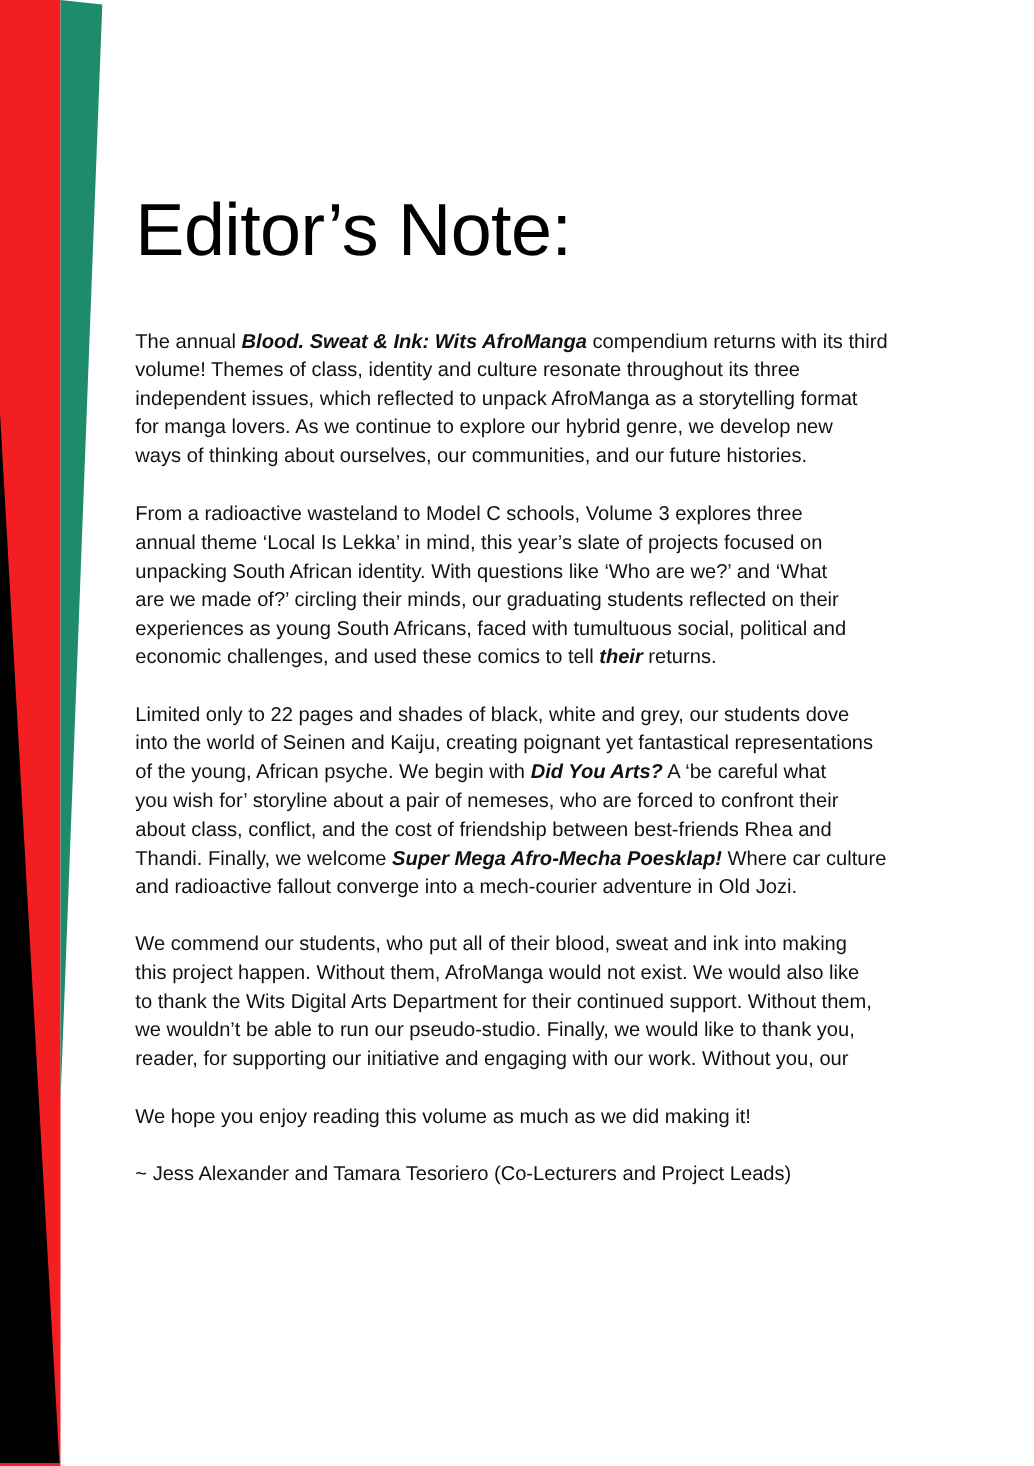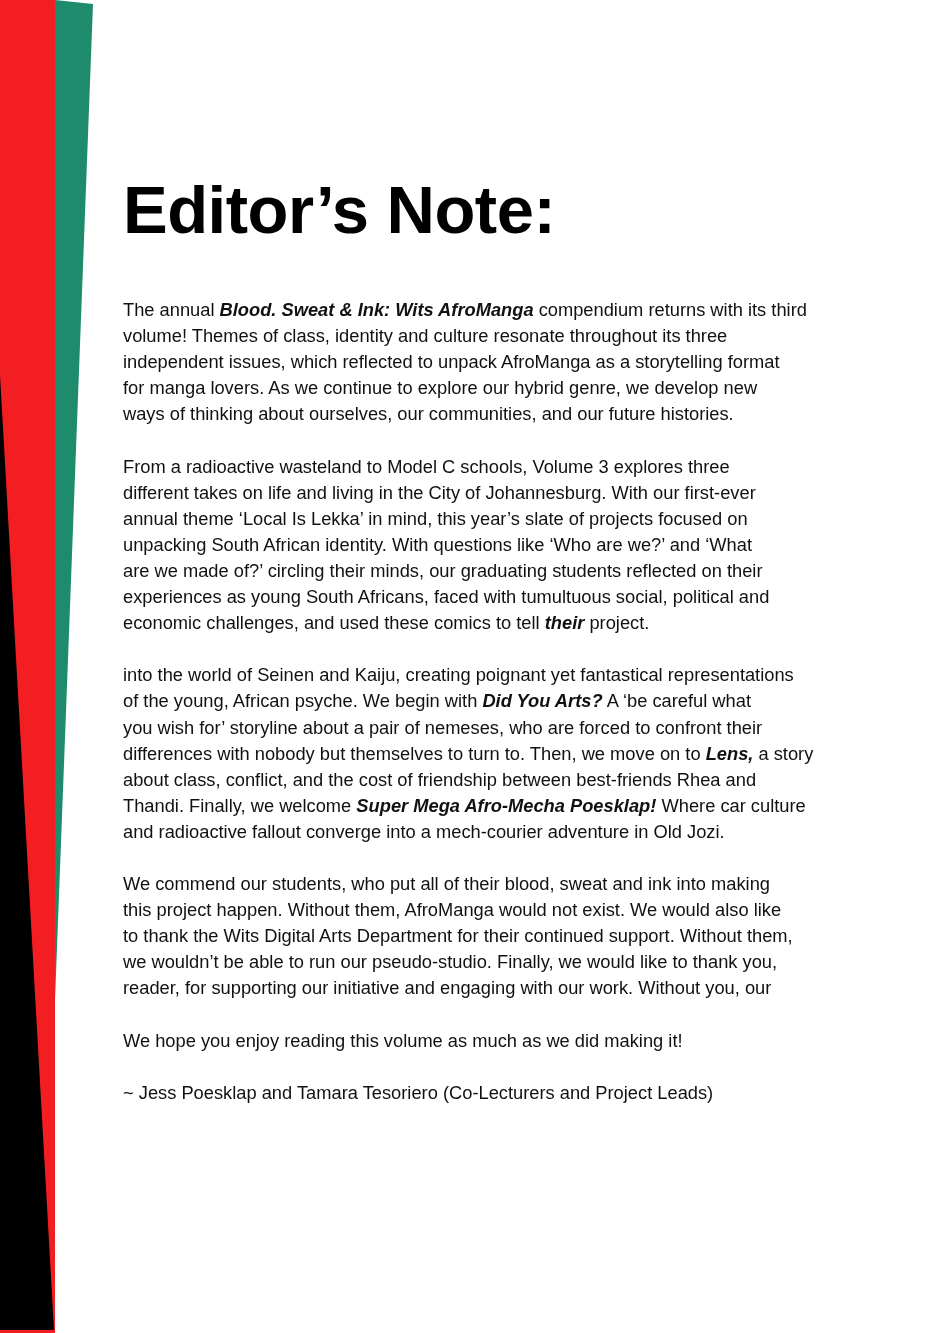--- a/index.html
+++ b/index.html
@@ -21,21 +21,21 @@
       top: 0;
       width: 100px;
       height: 1333px;
     }
     .page-title {
       position: absolute;
       left: 123px;
       top: 168px;
       margin: 0;
       font-family: "Liberation Sans", sans-serif;
-      font-weight: bold;
+      font-weight: normal;
       font-size: 67px;
       line-height: 84px;
       letter-spacing: -0.5px;
       color: #000000;
       white-space: nowrap;
     }
     .body-text {
       position: absolute;
       left: 123px;
       top: 297px;
@@ -72,42 +72,41 @@
 <div class="body-text" id="body-text">
     <p>
       <span class="line"><span>The annual </span><em>Blood. Sweat &amp; Ink: Wits AfroManga</em><span> compendium returns with its third</span></span>
       <span class="line"><span>volume! Themes of class, identity and culture resonate throughout its three</span></span>
       <span class="line"><span>independent issues, which reflected to unpack AfroManga as a storytelling format</span></span>
       <span class="line"><span>for manga lovers. As we continue to explore our hybrid genre, we develop new</span></span>
       <span class="line"><span>ways of thinking about ourselves, our communities, and our future histories.</span></span>
     </p>
     <p>
       <span class="line"><span>From a radioactive wasteland to Model C schools, Volume 3 explores three</span></span>
-      <span class="line"><span>different takes on life and living in the City of Johannesburg. With our first-ever</span></span>
       <span class="line"><span>annual theme ‘Local Is Lekka’ in mind, this year’s slate of projects focused on</span></span>
       <span class="line"><span>unpacking South African identity. With questions like ‘Who are we?’ and ‘What</span></span>
       <span class="line"><span>are we made of?’ circling their minds, our graduating students reflected on their</span></span>
       <span class="line"><span>experiences as young South Africans, faced with tumultuous social, political and</span></span>
-      <span class="line"><span>economic challenges, and used these comics to tell </span><em>their</em><span> project.</span></span>
+      <span class="line"><span>economic challenges, and used these comics to tell </span><em>their</em><span> returns.</span></span>
     </p>
     <p>
+      <span class="line"><span>Limited only to 22 pages and shades of black, white and grey, our students dove</span></span>
       <span class="line"><span>into the world of Seinen and Kaiju, creating poignant yet fantastical representations</span></span>
       <span class="line"><span>of the young, African psyche. We begin with </span><em>Did You Arts?</em><span> A ‘be careful what</span></span>
       <span class="line"><span>you wish for’ storyline about a pair of nemeses, who are forced to confront their</span></span>
-      <span class="line"><span>differences with nobody but themselves to turn to. Then, we move on to </span><em>Lens,</em><span> a story</span></span>
       <span class="line"><span>about class, conflict, and the cost of friendship between best-friends Rhea and</span></span>
       <span class="line"><span>Thandi. Finally, we welcome </span><em>Super Mega Afro-Mecha Poesklap!</em><span> Where car culture</span></span>
       <span class="line"><span>and radioactive fallout converge into a mech-courier adventure in Old Jozi.</span></span>
     </p>
     <p>
       <span class="line"><span>We commend our students, who put all of their blood, sweat and ink into making</span></span>
       <span class="line"><span>this project happen. Without them, AfroManga would not exist. We would also like</span></span>
       <span class="line"><span>to thank the Wits Digital Arts Department for their continued support. Without them,</span></span>
       <span class="line"><span>we wouldn’t be able to run our pseudo-studio. Finally, we would like to thank you,</span></span>
       <span class="line"><span>reader, for supporting our initiative and engaging with our work. Without you, our</span></span>
     </p>
     <p>
       <span class="line"><span>We hope you enjoy reading this volume as much as we did making it!</span></span>
     </p>
     <p>
-      <span class="line"><span>~ Jess Poesklap and Tamara Tesoriero (Co-Lecturers and Project Leads)</span></span>
+      <span class="line"><span>~ Jess Alexander and Tamara Tesoriero (Co-Lecturers and Project Leads)</span></span>
     </p>
   </div>
 
 </body></html>

